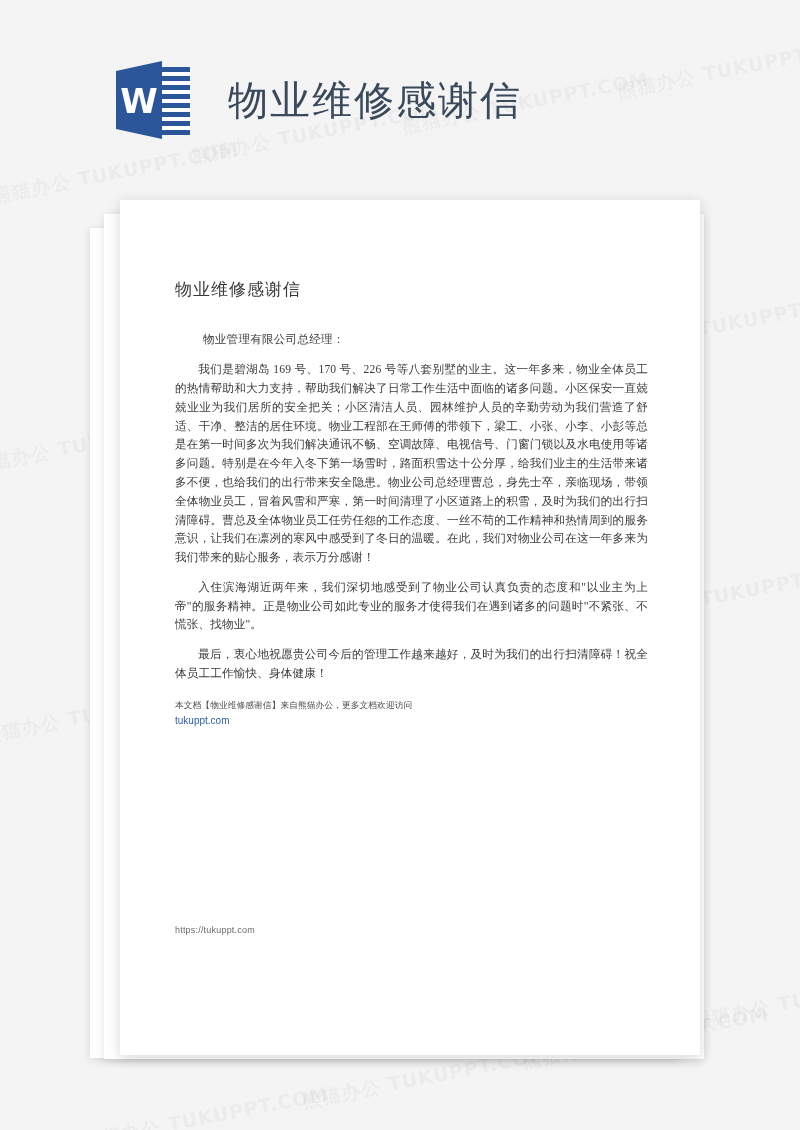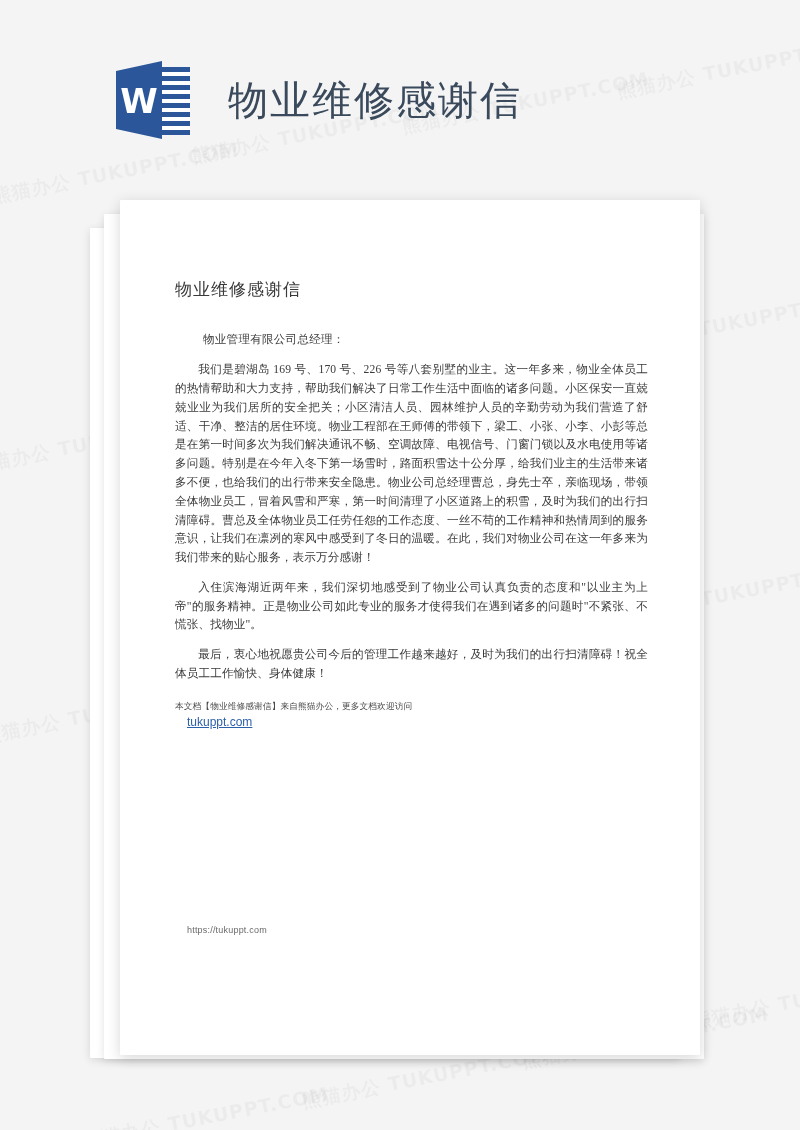--- a/index.html
+++ b/index.html
@@ -131,34 +131,32 @@
     letter-spacing: 0.15px;
     color: #3a3a3a;
   }
 
   .source-note {
     margin-top: 16px;
     font-size: 8.7px;
     line-height: 1.5;
     color: #4a4a4a;
     letter-spacing: 0.1px;
-    font-family: Liberation Serif, serif;
+    font-family: Liberation Mono, monospace;
   }
   .source-link {
     display: block;
-    font-size: 12px;
+    font-size: 10px;
     color: #2b5fa8;
-    text-decoration: underline;
     margin-top: 2px;
     font-family: "Liberation Sans", sans-serif;
-    margin-left: 12px;
   }
   .doc-footer-url {
     position: absolute;
-    left: 67px;
+    left: 55px;
     bottom: 120px;
     font-size: 9px;
     color: #6a6a6a;
     font-family: "Liberation Sans", sans-serif;
     letter-spacing: 0.2px;
   }
 </style>
 </head>
 <body>
 

